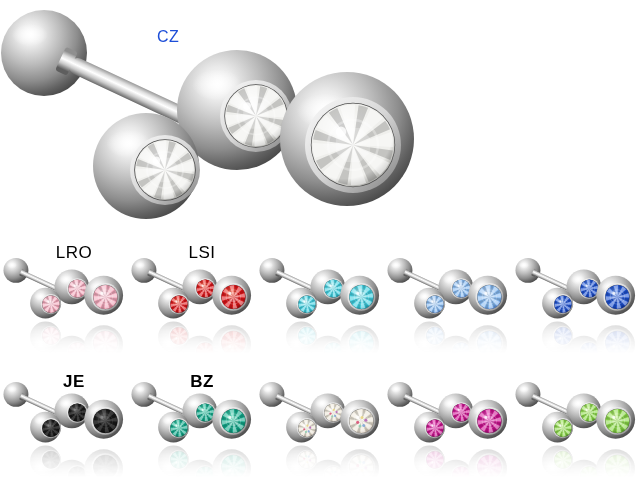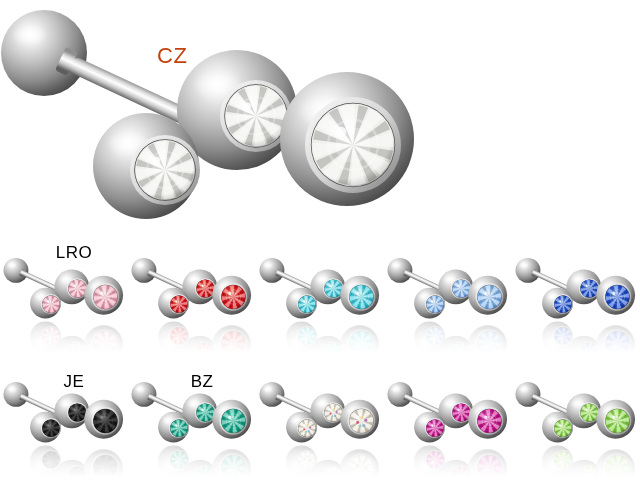--- a/index.html
+++ b/index.html
@@ -8,38 +8,38 @@
     background: #ffffff;
     font-family: "Liberation Sans", sans-serif;
     overflow: hidden;
   }
   .page { position: relative; width: 640px; height: 480px; background: #ffffff; overflow: hidden; }
 
   
   .main-figure { position: absolute; left: 0; top: 0; width: 430px; height: 235px; }
   .main-jewel { position: absolute; left: 0; top: 0; width: 420px; height: 228px; }
   .main-code {
-    position: absolute; left: 157px; top: 43px;
-    font-size: 22px; color: #c2410c; letter-spacing: 0.5px;
+    position: absolute; left: 157px; top: 28px;
+    font-size: 16px; color: #1d4ed8; letter-spacing: 0.5px;
   }
 
   
   .variant-grid {
     position: absolute; left: 0; top: 240px; width: 640px; height: 240px;
     display: grid;
     grid-template-columns: repeat(5, 128px);
     grid-template-rows: 120px 120px;
   }
   .cell { position: relative; width: 128px; height: 120px; }
   .code-label {
     position: absolute; top: 3px; left: 0; width: 100%;
     box-sizing: border-box; padding-left: 20px;
     text-align: center; font-size: 17px; color: #000; letter-spacing: 0.5px;
   }
-  .cell:nth-child(n+6) .code-label { top: 12px; }
+  .cell:nth-child(n+6) .code-label { top: 12px; font-weight: bold; }
 
   .jewel { position: absolute; left: 3px; top: 15px; width: 122px; height: 66px; }
   .cell:nth-child(n+6) .jewel { top: 19px; }
   .jewel svg, .main-jewel svg { width: 100%; height: 100%; display: block; }
 
   .reflection {
     top: 79px;
     transform: scaleY(-1);
     opacity: 0.27;
     -webkit-mask-image: linear-gradient(to top, rgba(0,0,0,0.85) 0%, rgba(0,0,0,0) 52%);
@@ -422,20 +422,21 @@
               <path d="M0 0 L0.946 -0.326 A1 1 0 0 1 0.999 0.052 Z" fill="#fff" opacity="0.45"></path>
               <polygon points="0.425,0.176 0.176,0.425 -0.176,0.425 -0.425,0.176 -0.425,-0.176 -0.176,-0.425 0.176,-0.425 0.425,-0.176" fill="#fff" opacity="0.25"></polygon>
               <circle cx="0" cy="0" r="0.62" fill="none" stroke="#fff" stroke-width="0.06" opacity="0.3"></circle>
               <circle cx="-0.3" cy="-0.33" r="0.13" fill="#fff" opacity="0.8"></circle>
             </g>
 </svg>
         </div>
     </div>
 
     <div class="cell">
+      <div class="code-label">LSI</div>
       <div class="jewel">
           <svg viewBox="0 0 420 228" xmlns="http://www.w3.org/2000/svg" preserveAspectRatio="xMidYMid meet">
 <defs>
 <radialGradient id="bgu3" cx="34%" cy="28%" r="78%">
                 <stop offset="0" stop-color="#ffffff"></stop>
                 <stop offset="0.18" stop-color="#eaeaea"></stop>
                 <stop offset="0.45" stop-color="#bcbcbc"></stop>
                 <stop offset="0.7" stop-color="#8d8d8d"></stop>
                 <stop offset="0.88" stop-color="#616161"></stop>
                 <stop offset="1" stop-color="#484848"></stop>

